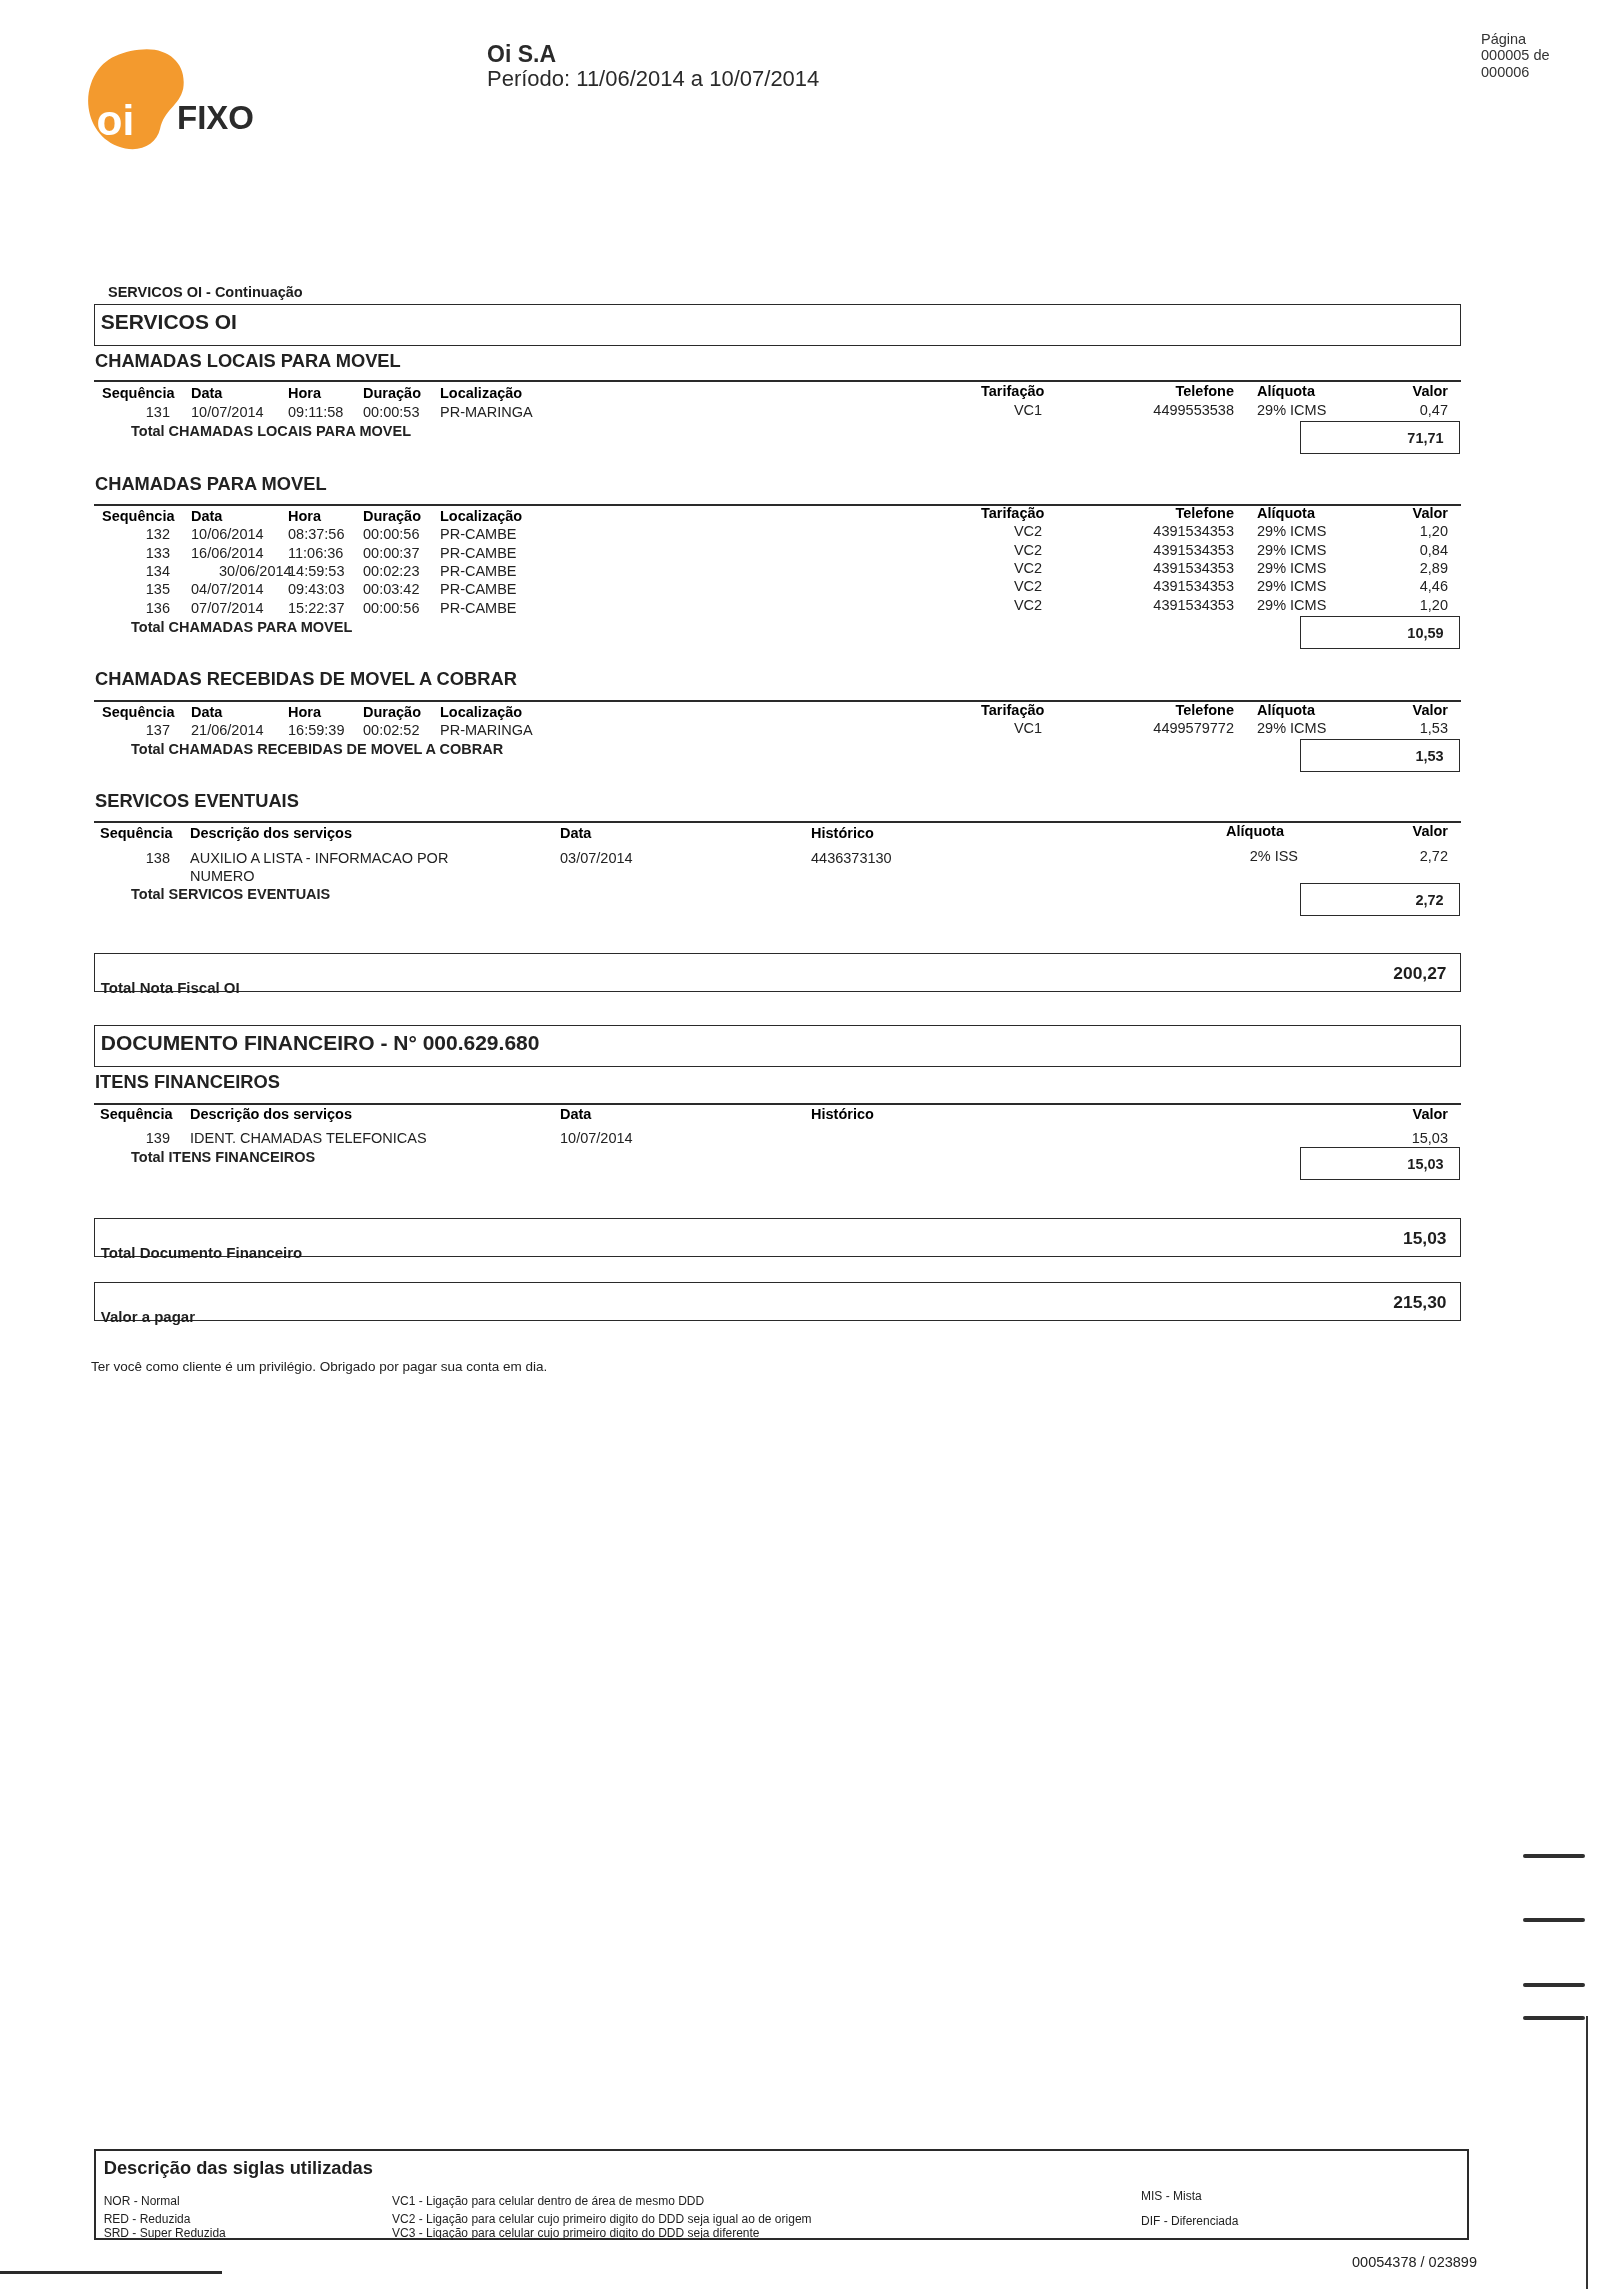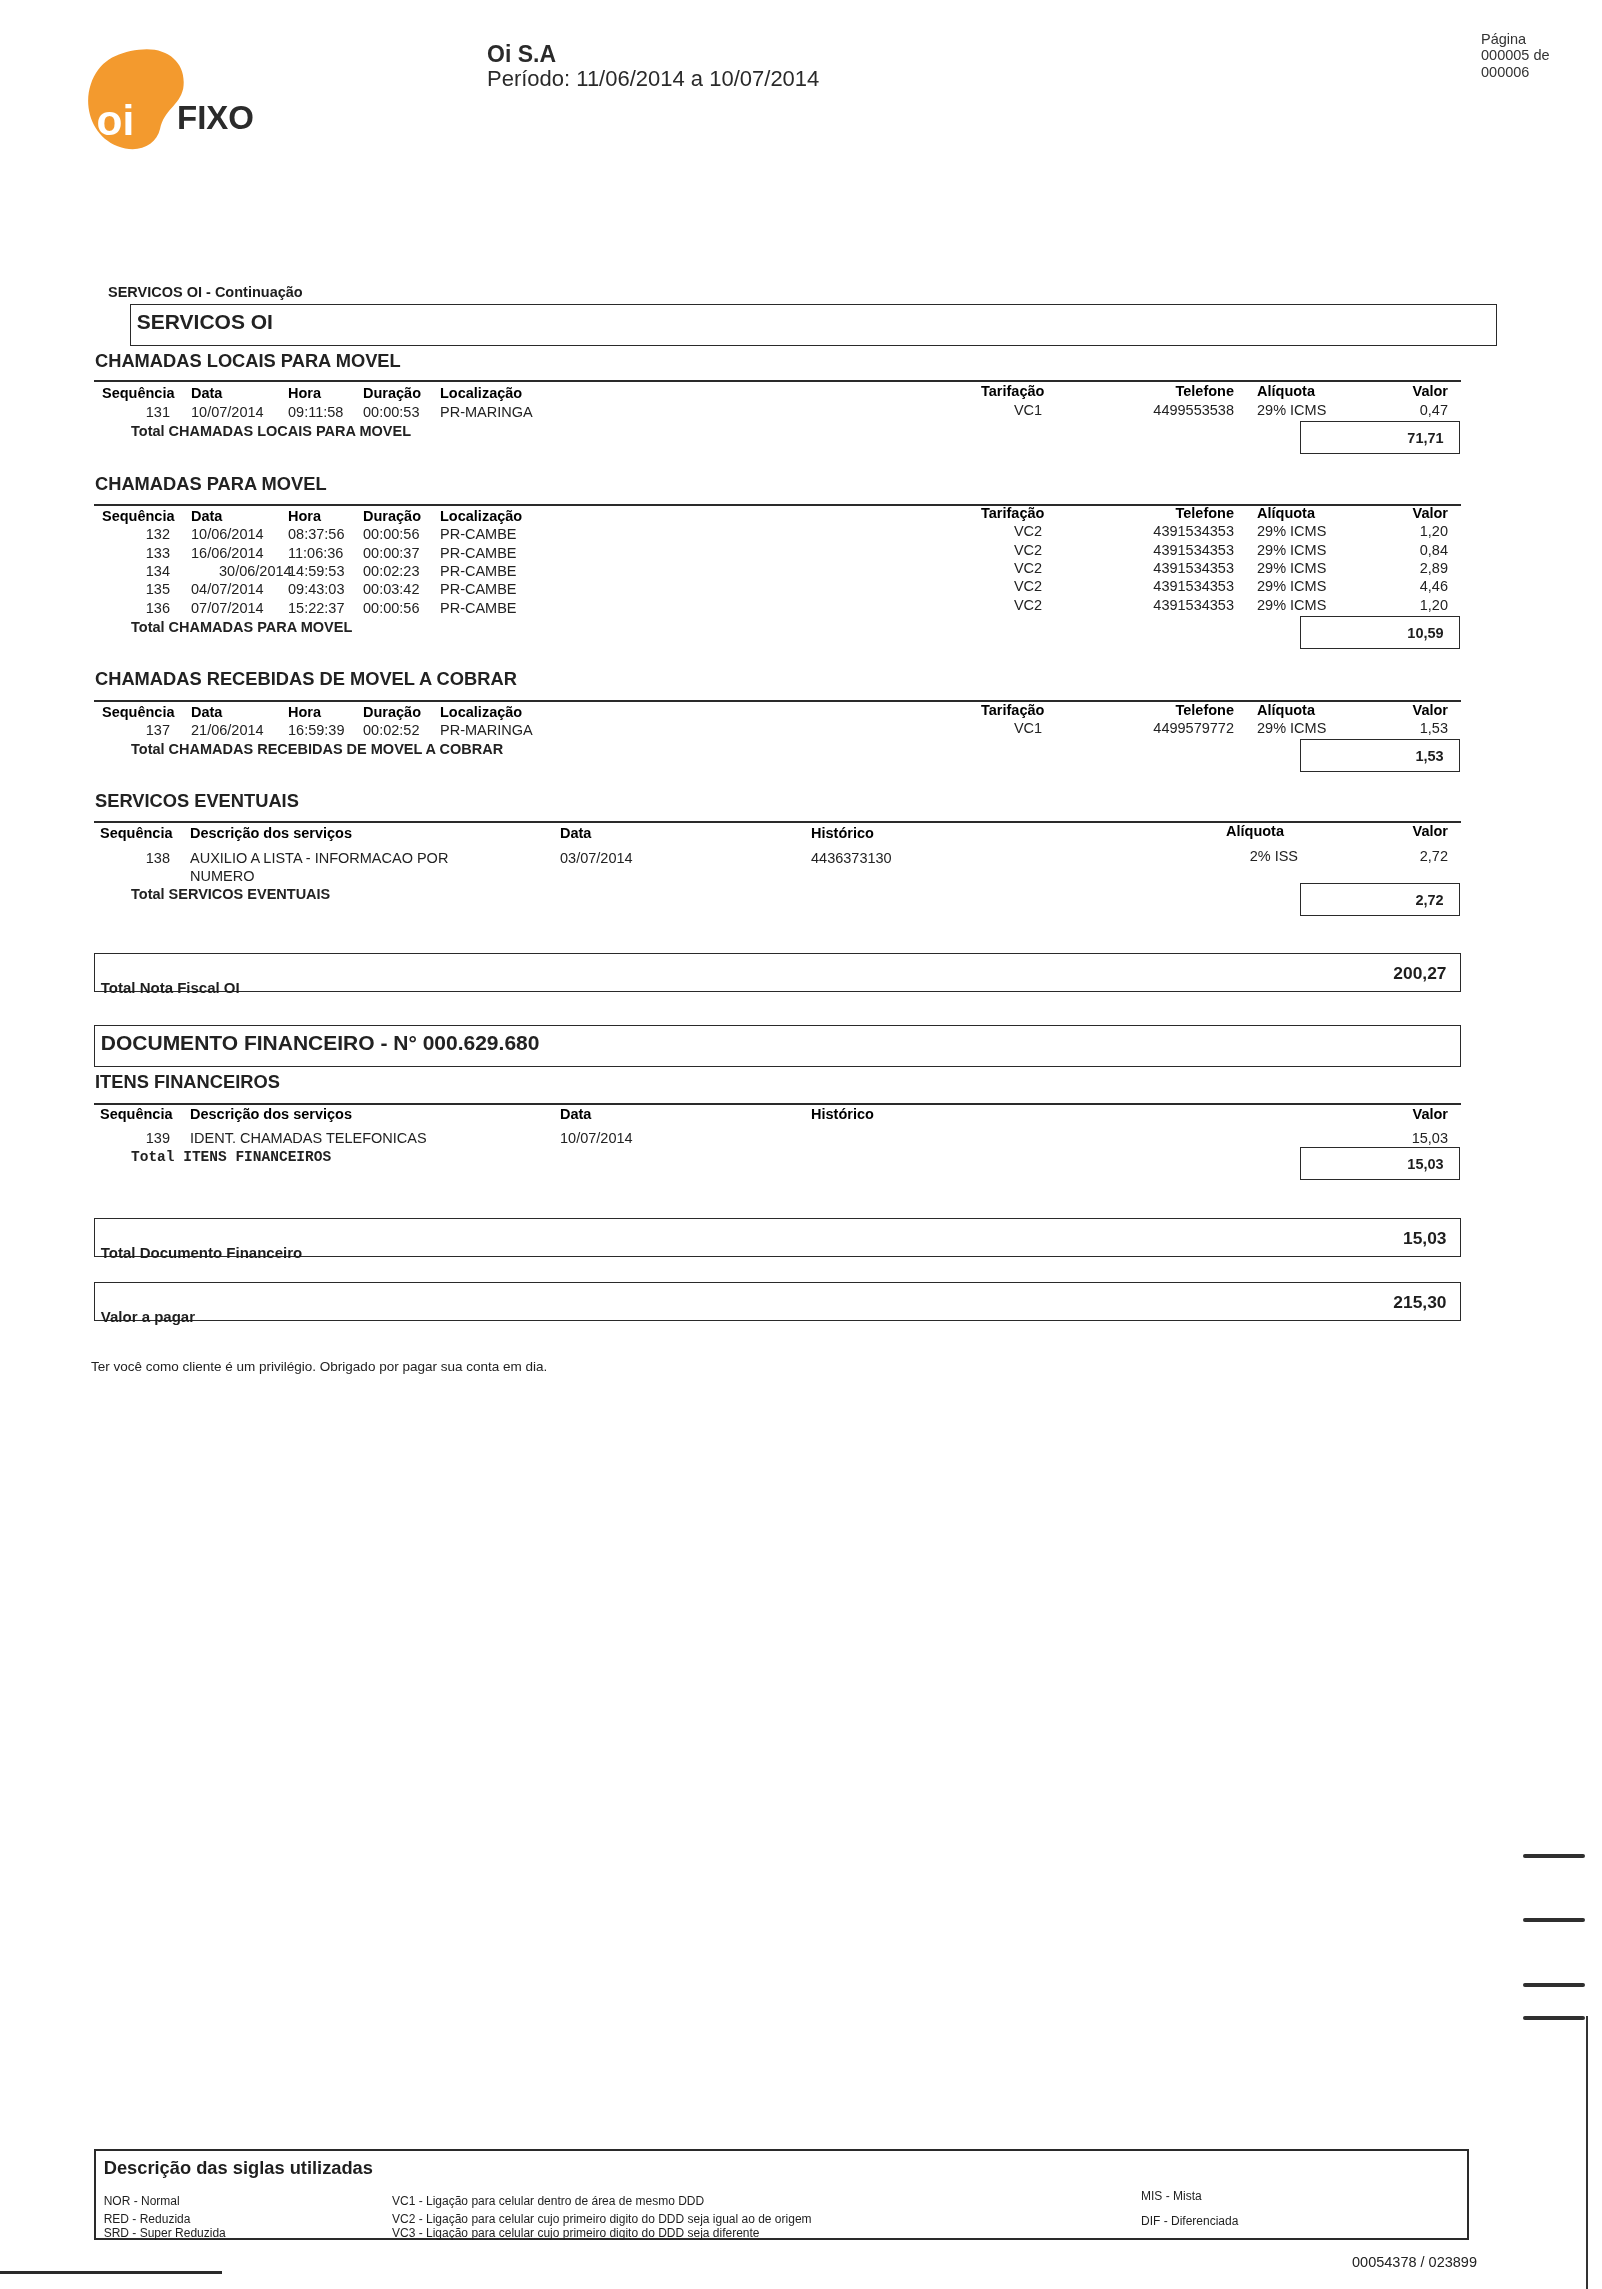--- a/index.html
+++ b/index.html
@@ -56,21 +56,21 @@
 <div class="company">Oi S.A</div>
 <div class="periodo">Período: 11/06/2014 a 10/07/2014</div>
 <div class="pagina">
   <div>Página</div>
   <div>000005 de</div>
   <div>000006</div>
 </div>
 
 <div class="sub-title">SERVICOS OI - Continuação</div>
 
-<div class="box" style="left:94px; top:304px; width:1367px; height:42px;margin-left:36px;">
+<div class="box" style="left:94px; top:304px; width:1367px; height:42px;">
   <span class="box-title" style="top:4.8px;">SERVICOS OI</span>
 </div>
 
 <div>
   <div class="section-title" style="left:95px; top:350px;">CHAMADAS LOCAIS PARA MOVEL</div>
   <div class="rule" style="left:94px; top:380px; width:1367px;"></div>
   <div class="hdr" style="left:102px; top:385px;">Sequência</div>
   <div class="hdr" style="left:191px; top:385px;">Data</div>
   <div class="hdr" style="left:288px; top:385px;">Hora</div>
   <div class="hdr" style="left:363px; top:385px;">Duração</div>
@@ -243,21 +243,21 @@
   <div class="hdr" style="left:811px; top:1106px;">Histórico</div>
   <div class="hdr r" style="left:1371px; top:1106px; width:77px;">Valor</div>
 
   <div>
     <div class="cell r" style="left:135px; top:1130px; width:35px;">139</div>
     <div class="cell" style="left:190px; top:1130px;">IDENT. CHAMADAS TELEFONICAS</div>
     <div class="cell" style="left:560px; top:1130px;">10/07/2014</div>
     <div class="cell" style="left:811px; top:1130px;"></div>
     <div class="cell r" style="left:1371px; top:1130px; width:77px;">15,03</div>
   </div>
-  <div class="total-label" style="left:131px; top:1149px;font-family:Liberation Mono, monospace;">Total ITENS FINANCEIROS</div>
+  <div class="total-label" style="left:131px; top:1149px;">Total ITENS FINANCEIROS</div>
   <div class="total-box" style="left:1300px; top:1147px;">
       <span>15,03</span>
     </div>
 </div>
 
 <div class="sum-box" style="top:1218px;">
   <span class="lbl">Total Documento Financeiro</span>
   <span class="val">15,03</span>
 </div>
 

